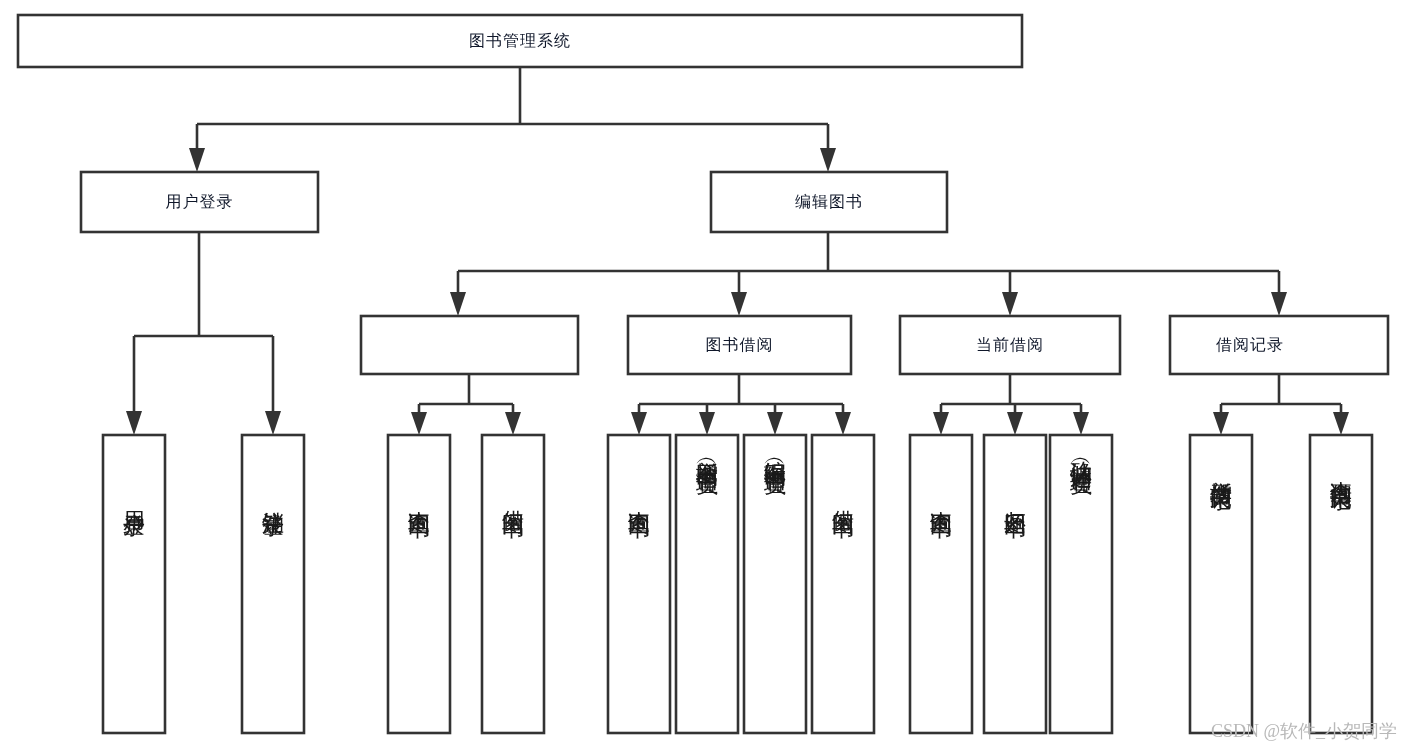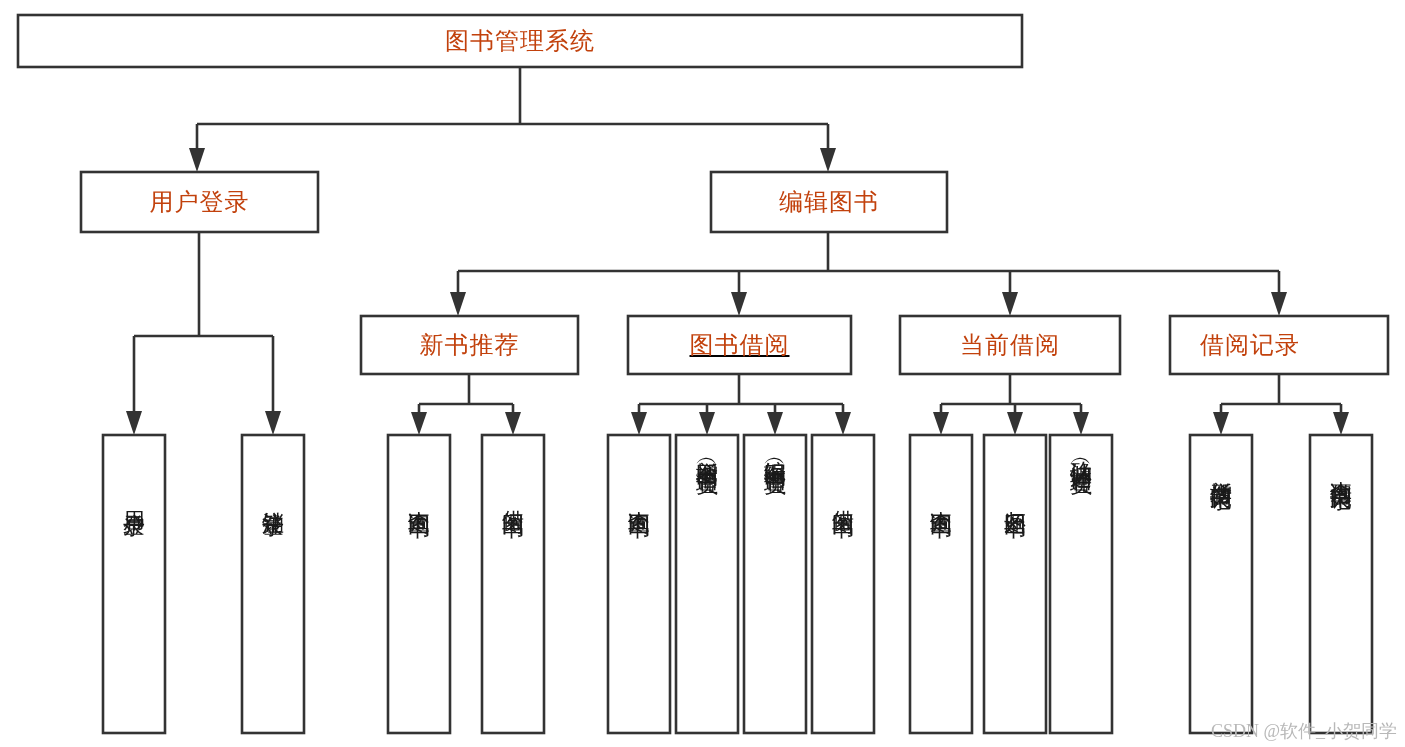--- a/index.html
+++ b/index.html
@@ -60,22 +60,22 @@
   }
   .hlabel-wrap {
     position: absolute;
     display: flex;
     align-items: center;
     justify-content: center;
     pointer-events: none;
   }
   .hlabel-text {
     font-family: "DejaVu Sans", "Liberation Sans", sans-serif;
-    font-size: 24px;
-    color: #c2410c;
+    font-size: 16px;
+    color: #0f172a;
     white-space: nowrap;
     letter-spacing: 1px;
   }
   #watermark {
     position: absolute;
     right: 8px;
     bottom: 4px;
     font-family: Liberation Serif, serif;
     font-size: 18px;
     color: #b8b8b8;
@@ -188,24 +188,21 @@
     <span class="hlabel-text">图书管理系统</span>
   </div>
 
   <div class="hlabel-wrap" style="left:81px; top:172px; width:237px; height:60px;">
     <span class="hlabel-text">用户登录</span>
   </div>
   <div class="hlabel-wrap" style="left:711px; top:172px; width:236px; height:60px;">
     <span class="hlabel-text">编辑图书</span>
   </div>
 
-  <div class="hlabel-wrap" style="left:361px; top:316px; width:217px; height:58px;">
-    <span class="hlabel-text">新书推荐</span>
-  </div>
-  <div class="hlabel-wrap" style="left:628px; top:316px; width:223px; height:58px;text-decoration:underline;">
+  <div class="hlabel-wrap" style="left:628px; top:316px; width:223px; height:58px;">
     <span class="hlabel-text">图书借阅</span>
   </div>
   <div class="hlabel-wrap" style="left:900px; top:316px; width:220px; height:58px;">
     <span class="hlabel-text">当前借阅</span>
   </div>
   <div class="hlabel-wrap" style="left:1132px; top:316px; width:236px; height:58px;">
     <span class="hlabel-text">借阅记录</span>
   </div>
 
   <div class="vlabel-wrap" style="left:103px; top:435px; width:62px; height:298px; padding-top:58px;">

